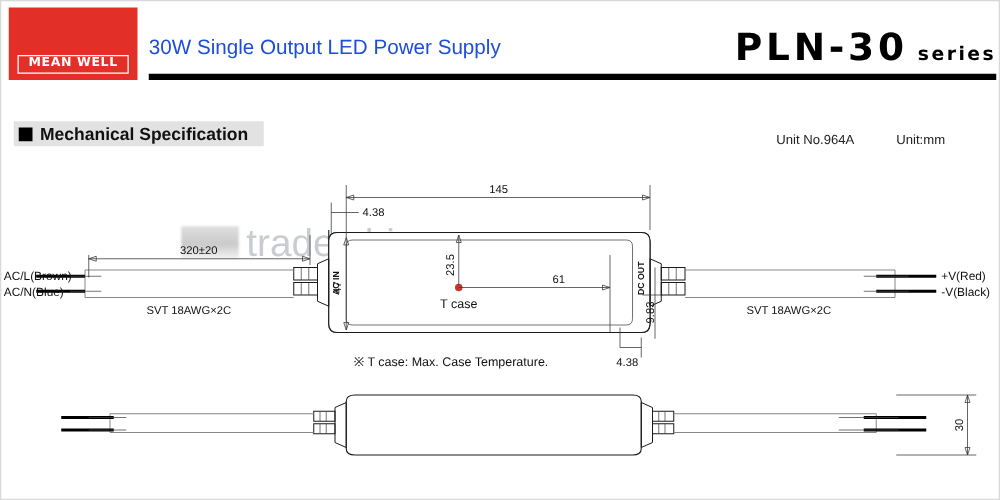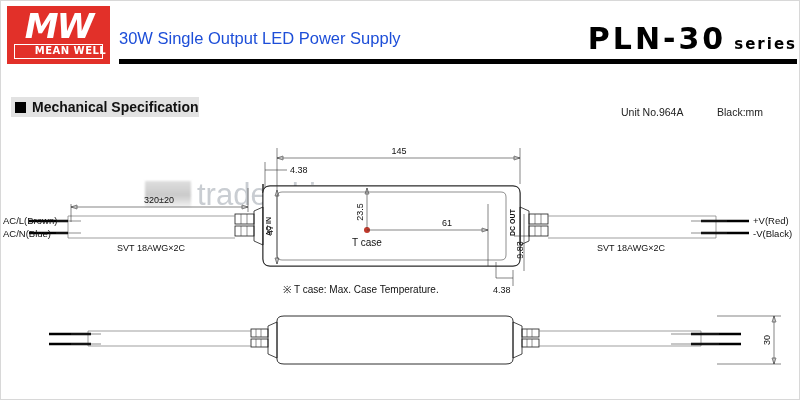--- a/index.html
+++ b/index.html
@@ -49,21 +49,21 @@
   }
   #logo-band {
     position: absolute;
     left: 7px; bottom: 5px;
     width: 89px; height: 15px;
     border: 1.5px solid #ffffff;
     box-sizing: border-box;
   }
   #logo-name {
     position: absolute;
-    left: 12px; top: 0;
+    left: 0; top: 0;
     width: 100%;
     text-align: center;
     font-family: "DejaVu Sans", sans-serif;
     font-weight: bold;
     font-size: 10px;
     line-height: 12px;
     color: #ffffff;
     letter-spacing: 0.5px;
   }
   #model-title {
@@ -100,21 +100,21 @@
     width: 678px; height: 5px;
     background: #000;
   }
 
   
   #section-bar {
     position: absolute;
     left: 10px; top: 96px;
     height: 20px;
     background: #e2e2e2;
-    padding: 0 0 0 4px;
+    padding: 0 12px 0 4px;
     display: flex;
     align-items: center;
     gap: 6px;
   }
   #section-square {
     width: 11px; height: 11px;
     background: #000;
     display: inline-block;
   }
   #section-label {
@@ -201,41 +201,40 @@
   }
 </style>
 </head>
 <body>
 
 <div id="page">
 
   <div id="header">
 
     <div id="logo">
-      <div id="logo-mw">MW</div>
       <div id="logo-band">
         <div id="logo-name">MEAN WELL</div>
       </div>
     </div>
 
     <div id="model-title">30W Single Output LED Power Supply</div>
 
     <div id="series-title">
       <span class="pln">PLN-30</span><span class="ser">series</span>
     </div>
 
     <div id="header-rule"></div>
   </div>
 
   <div id="section-bar">
     <span id="section-square"></span>
     <span id="section-label">Mechanical Specification</span>
   </div>
   <div id="case-no">Unit No.964A</div>
-  <div id="unit-mm">Black:mm</div>
+  <div id="unit-mm">Unit:mm</div>
 
   <div id="watermark-logo"></div>
   <div id="watermark">trade.china.cn</div>
 
   <svg id="drawing" viewBox="0 0 800 272">
 
     <g>
 
       <path class="body-fill" d="M262,58 L262,67 Q262,60 269,60 L512,60 Q519,60 519,67 L519,133 Q519,140 512,140 L269,140 Q262,140 262,133 Z"></path>
       <path class="body-fill" d="M269,60 L512,60 Q519,60 519,67 L519,133 Q519,140 512,140 L269,140 Q262,140 262,133 L262,67 Q262,60 269,60 Z"></path>

